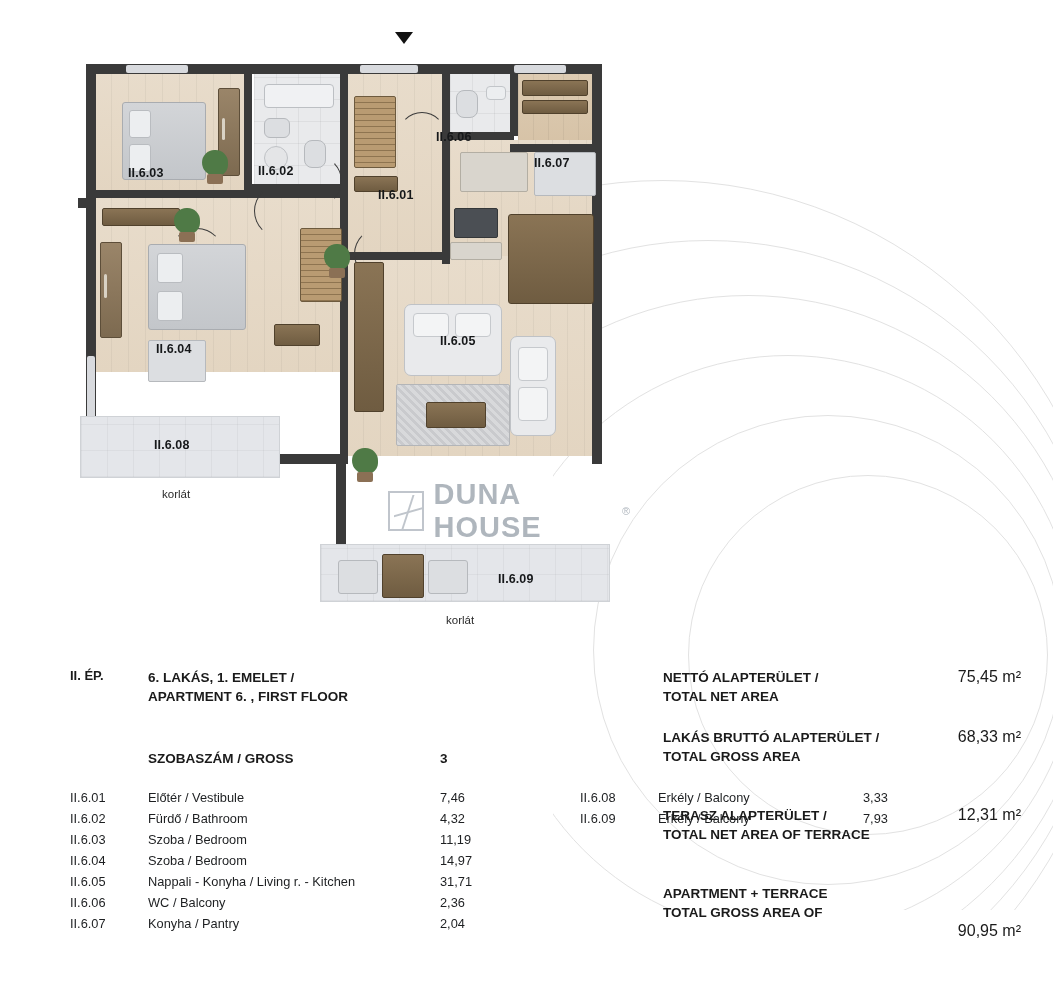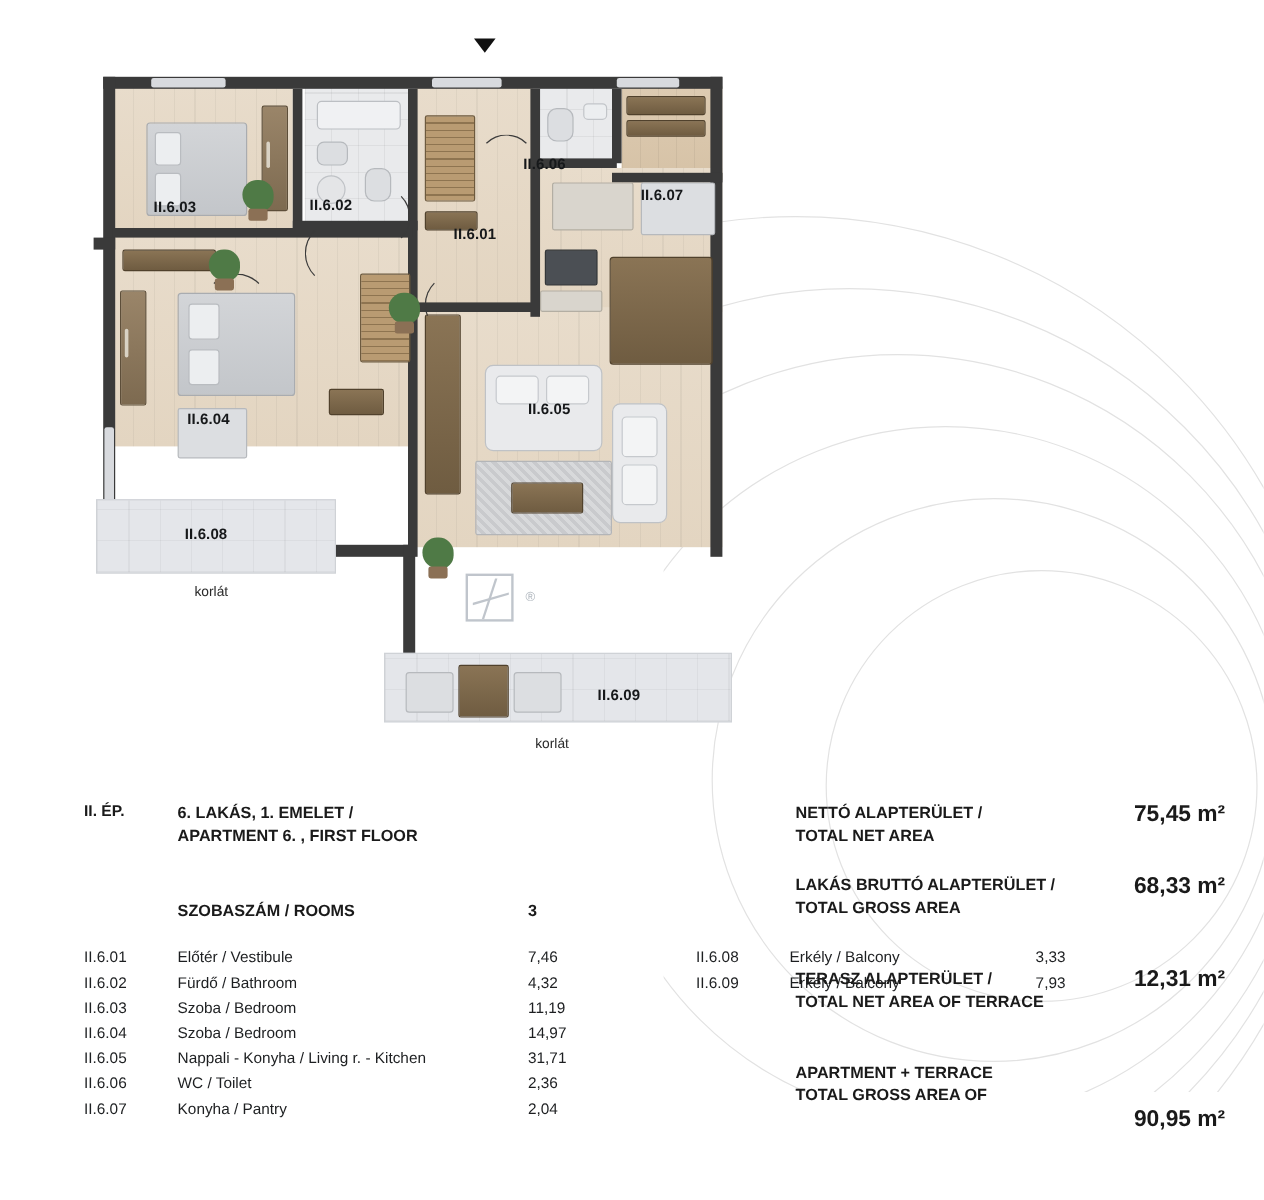--- a/index.html
+++ b/index.html
@@ -150,21 +150,21 @@
 
   .rows2 { position:absolute; left: 510px; top:122px; width: 330px; }
   .rows2 .row .code { left: 0; }
   .rows2 .row .nm { left: 78px; }
   .rows2 .row .val { left: 283px; }
 
   
   .summary { position:absolute; left: 663px; top: 668px; width: 380px; }
   .sm-block { position: relative; margin-bottom: 22px; }
   .sm-label { font-size: 13.5px; font-weight: 700; line-height: 19px; width: 290px; }
-  .sm-val { position: absolute; right: 22px; top: 0; font-size: 19px; font-weight: 700; white-space: nowrap; }
+  .sm-val { position: absolute; right: 22px; top: 0; font-size: 16px; font-weight: 400; white-space: nowrap; }
   .sm-val.low { top: 38px; }
 </style>
 </head>
 <body>
 
 <div id="page">
 
   <div class="arcs">
     <div class="arc a1"></div>
       <div class="arc a2"></div>
@@ -298,32 +298,33 @@
 
     <div class="floor fl-balcony" style="left:250px; top:518px; width:290px; height:58px;"></div>
     <div class="fx small-gray" style="left:268px; top:534px; width:40px; height:34px; border-radius:3px;"></div>
     <div class="fx wood-unit" style="left:312px; top:528px; width:42px; height:44px;"></div>
     <div class="fx small-gray" style="left:358px; top:534px; width:40px; height:34px; border-radius:3px;"></div>
     <div class="room-label" style="left:428px; top:546px;">II.6.09</div>
     <div class="korlat" style="left:376px; top:588px;">korlát</div>
 
     <div class="watermark">
       <div class="wm-mark"></div>
+      <div class="wm-text">DUNA HOUSE</div>
       <div class="wm-reg">®</div>
     </div>
   </div>
 
   <div class="legend">
     <div class="lg-bldg">II. ÉP.</div>
     <div class="lg-title">
       <div>6. LAKÁS, 1. EMELET /</div>
       <div>APARTMENT 6. , FIRST FLOOR</div>
     </div>
 
-    <div class="lg-rooms-l">SZOBASZÁM / ROOMS</div>
+    <div class="lg-rooms-l">SZOBASZÁM / GROSS</div>
     <div class="lg-rooms-v">3</div>
 
     <div class="rows">
       <div class="row">
         <span class="code">II.6.01</span>
         <span class="nm">Előtér / Vestibule</span>
         <span class="val">7,46</span>
       </div>
       <div class="row">
         <span class="code">II.6.02</span>
@@ -340,21 +341,21 @@
         <span class="nm">Szoba / Bedroom</span>
         <span class="val">14,97</span>
       </div>
       <div class="row">
         <span class="code">II.6.05</span>
         <span class="nm">Nappali - Konyha / Living r. - Kitchen</span>
         <span class="val">31,71</span>
       </div>
       <div class="row">
         <span class="code">II.6.06</span>
-        <span class="nm">WC / Toilet</span>
+        <span class="nm">WC / Balcony</span>
         <span class="val">2,36</span>
       </div>
       <div class="row">
         <span class="code">II.6.07</span>
         <span class="nm">Konyha / Pantry</span>
         <span class="val">2,04</span>
       </div>
     </div>
 
     <div class="rows rows2">

